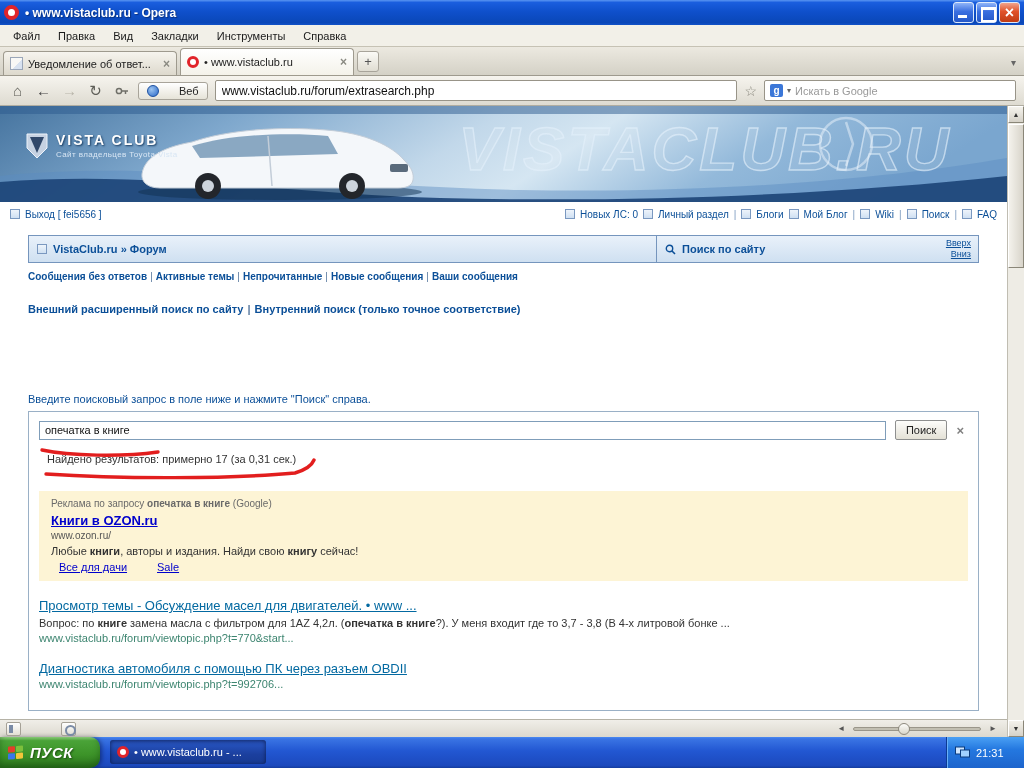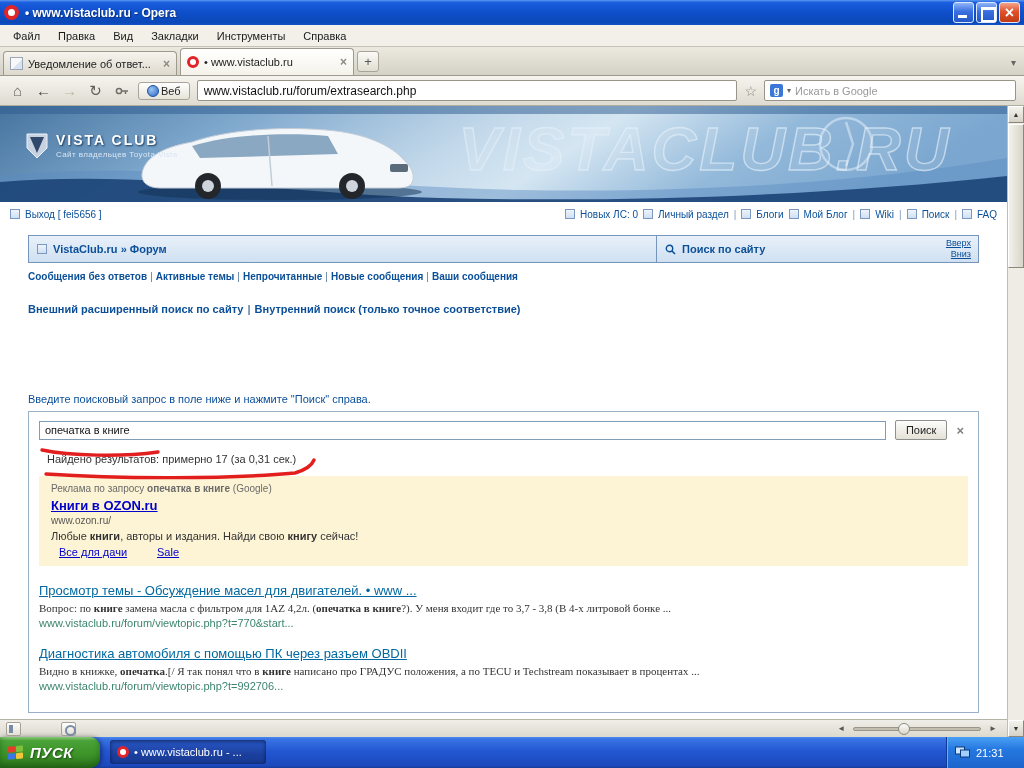--- a/index.html
+++ b/index.html
@@ -28,21 +28,21 @@
   .tab.active {background:linear-gradient(#ffffff,#f4f2ea); height:27px;}
   .tab-label {flex:1; font-size:11px; color:#222; white-space:nowrap; overflow:hidden;}
   .tab-close {color:#8a8a82; font-size:12px; font-weight:bold;}
   .favicon-doc {width:13px; height:13px; border:1px solid #9aa6b8; background:linear-gradient(135deg,#f8f8f6 55%,#d8e2f0 55%); flex:none;}
   .newtab-btn {width:22px; height:21px; border:1px solid #a8a49a; border-radius:3px; background:linear-gradient(#fbfaf6,#e0ddd2); font-size:13px; color:#555; display:flex; align-items:center; justify-content:center; margin-bottom:3px;}
   .tab-list-chev {position:absolute; right:8px; bottom:7px; color:#666; font-size:10px;}
 
   .navbar {height:30px; background:linear-gradient(#f6f4ee,#dedbd1); display:flex; align-items:center; gap:7px; padding:0 8px; border-bottom:1px solid #b0ada1; flex:none;}
   .nav-ic {font-size:15px; color:#5f5f58; width:19px; text-align:center;}
   .nav-ic.disabled {color:#b8b5aa;}
-  .webbtn {display:flex; align-items:center; gap:2px; border:1px solid #a8a49a; border-radius:3px; background:linear-gradient(#fff,#e6e3d8); padding:2px 8px; font-size:11px; color:#222;}
+  .webbtn {display:flex; align-items:center; gap:20px; border:1px solid #a8a49a; border-radius:3px; background:linear-gradient(#fff,#e6e3d8); padding:2px 8px; font-size:11px; color:#222;}
   .globe {width:12px; height:12px; border-radius:50%; background:radial-gradient(circle at 35% 35%, #9cc4f0, #2a68c8); border:1px solid #1b4fa0;}
   .addr-field {flex:1; height:21px; border:1px solid #989488; border-radius:2px; background:#fff; font-size:12px; color:#111; padding:0 6px; font-family:"Liberation Sans",sans-serif; outline:none;}
   .star {font-size:14px; color:#8a887e;}
   .gbox {width:252px; height:21px; border:1px solid #989488; border-radius:2px; background:#fff; display:flex; align-items:center; padding:0 5px; gap:4px;}
   .gicon {width:13px; height:13px; border-radius:2px; background:#3b77d8; color:#fff; font-size:10px; font-weight:bold; text-align:center; line-height:13px; flex:none;}
   .gchev {font-size:8px; color:#666;}
   .ginput {border:none; outline:none; flex:1; font-size:11px; color:#999; font-family:"Liberation Sans",sans-serif; background:transparent;}
   .ginput::placeholder {color:#999;}
 
   
@@ -74,30 +74,30 @@
   .modes {margin:21px 28px 0; font-size:11px; font-weight:bold; color:#0b4f98;}
   .modes .sep {color:#5a7aa0; margin:0 4px;}
   .hint {margin:78px 28px 0; font-size:11px; color:#0b4f98;}
 
   .panel {margin:6px 28px 0; border:1px solid #9ab0c6; padding:8px 10px 20px; background:#fff;}
   .qrow {display:flex; align-items:center; gap:9px;}
   .qinput {flex:1; height:19px; border:1px solid #7f9db9; font-size:11px; padding:0 5px; color:#111; font-family:"Liberation Sans",sans-serif; outline:none;}
   .qbtn {height:20px; padding:0 10px; font-size:11px; color:#222; background:linear-gradient(#fdfdfb,#e4e1d6); border:1px solid #8e8f8f; border-radius:2px; font-family:"Liberation Sans",sans-serif;}
   .qclose {color:#808080; font-size:13px; font-weight:bold; padding-right:4px;}
   .stats {margin:13px 0 0 8px; font-size:11px; color:#333;}
-  .adbox {margin-top:11px; background:#fdf4d5; padding:7px 12px 8px;}
+  .adbox {margin-top:26px; background:#fdf4d5; padding:7px 12px 8px;}
   .ad-header {font-size:10px; color:#6a6a6a;}
   .ad-title {display:inline-block; margin-top:4px; font-size:13px; color:#0000cc; text-decoration:underline; font-weight:bold;}
   .ad-url {margin-top:2px; font-size:10px; color:#555;}
   .ad-desc {margin-top:4px; font-size:11px; color:#333;}
   .ad-links {margin-top:4px; font-size:11px; padding-left:8px;}
   .adl {color:#0000cc; text-decoration:underline; margin-right:30px;}
   .result {margin-top:17px; max-width:730px;}
   .r-title {font-size:13px; color:#0369a1; text-decoration:underline;}
-  .r-snip {margin-top:3px; font-size:11px; color:#333; line-height:14px;font-family:Liberation Serif, serif;}
+  .r-snip {margin-top:3px; font-size:11px; color:#333; line-height:14px;}
   .r-url {margin-top:2px; font-size:11px; color:#3d8570;}
 
   .redmarks {position:absolute; left:0; top:0; pointer-events:none; z-index:6;}
   .redmarks path {fill:none; stroke:#e01212; stroke-width:3.4; stroke-linecap:round; opacity:.95;}
 
   
   .statusbar {height:18px; background:linear-gradient(#f0eee8,#dcd9cf); border-top:1px solid #b5b2a6; display:flex; align-items:center; padding:0 6px;}
   .st-btn {width:15px; height:14px; border:1px solid #a5a196; border-radius:2px; background:linear-gradient(#fff,#e2dfd4); position:relative;}
   .st-btn.panels::after {content:""; position:absolute; left:2px; top:2px; bottom:2px; width:4px; background:#7a8ba6;}
   .st-btn.sync {margin-left:40px;}
@@ -316,23 +316,20 @@
           <div class="result">
             <span class="r-title">Просмотр темы - Обсуждение масел для двигателей. • www ...</span>
             <div class="r-snip">
               <span>Вопрос: по </span><b>книге</b><span> замена масла с фильтром для 1AZ 4,2л. (</span><b>опечатка в книге</b><span>?). У меня входит где то 3,7 - 3,8 (В 4-х литровой бонке ...</span>
             </div>
             <div class="r-url">www.vistaclub.ru/forum/viewtopic.php?t=770&amp;start...</div>
           </div>
 
           <div class="result">
             <span class="r-title">Диагностика автомобиля с помощью ПК через разъем OBDII</span>
-            <div class="r-snip">
-              <span>Видно в книжке, </span><b>опечатка</b><span>.[/ Я так понял что в </span><b>книге</b><span> написано про ГРАДУС положения, а по TECU и Techstream показывает в процентах ...</span>
-            </div>
             <div class="r-url">www.vistaclub.ru/forum/viewtopic.php?t=992706...</div>
           </div>
         </div>
 
         <svg class="redmarks" width="1007" height="613" viewBox="0 0 1007 613">
           <path d="M42 344 C 70 350, 122 351, 158 346"></path>
           <path d="M46 368 C 120 373, 230 373, 295 367 C 305 364, 312 359, 314 354"></path>
         </svg>
       </div>
 

